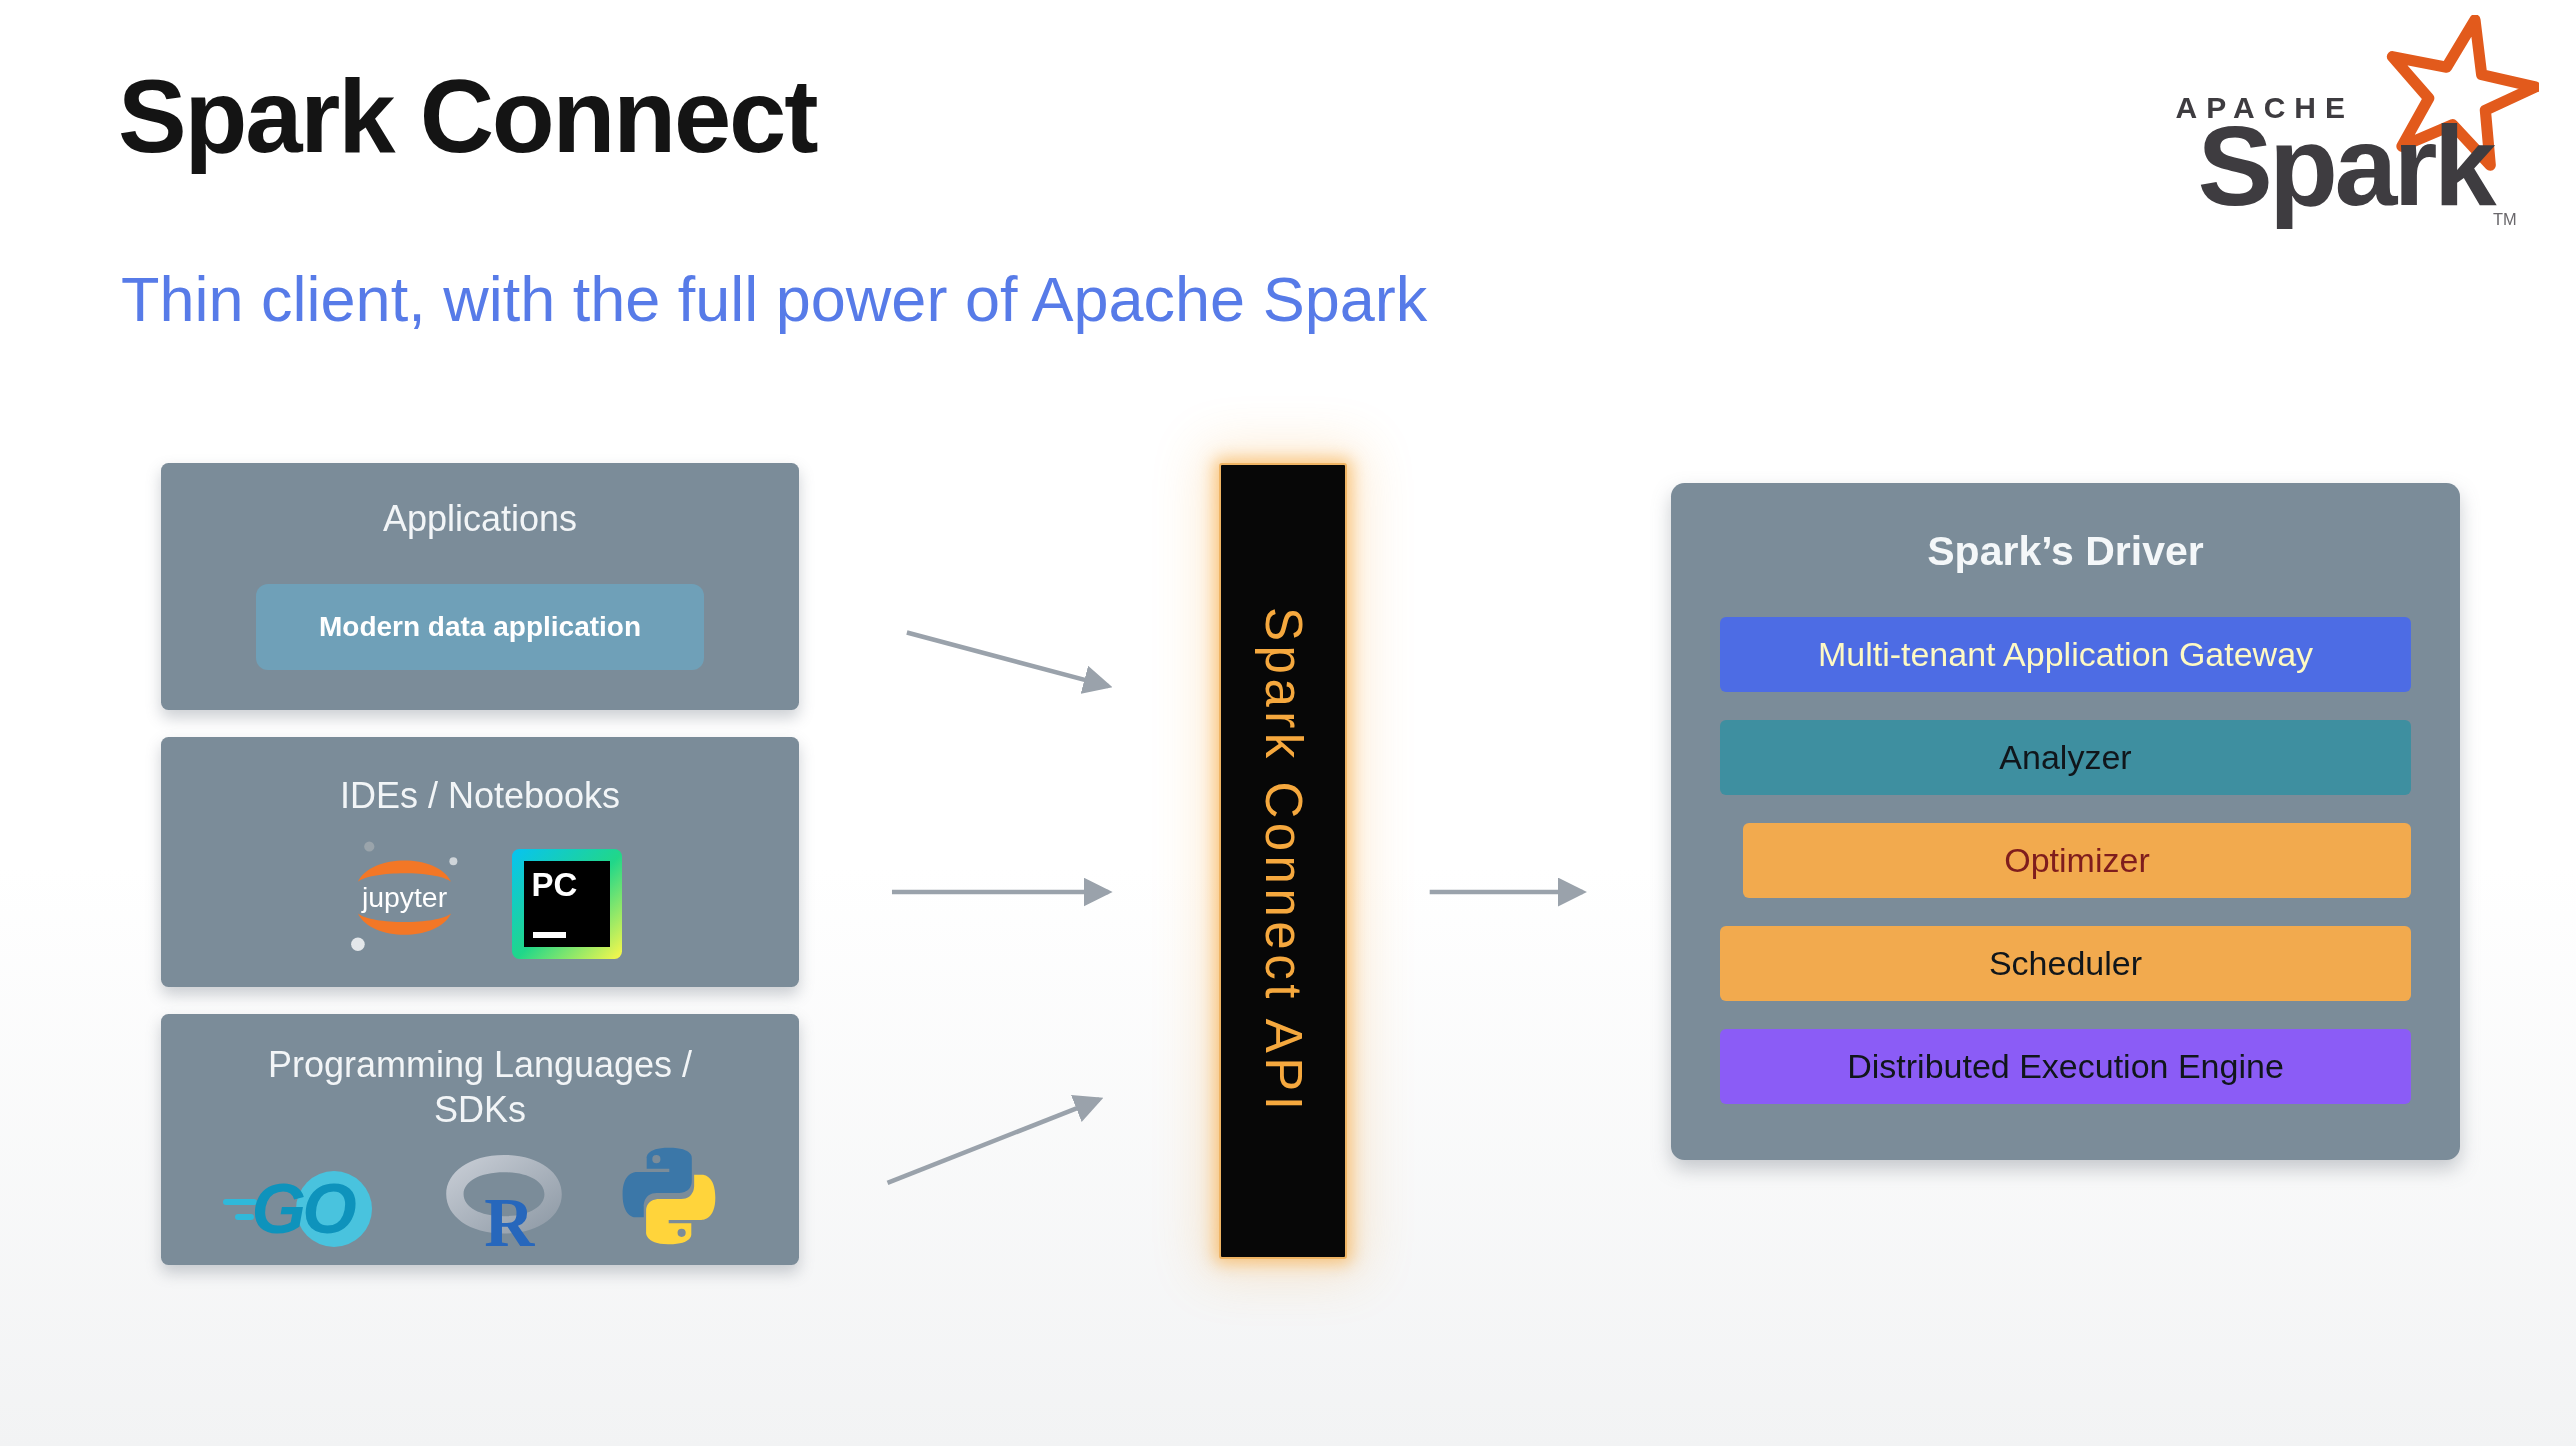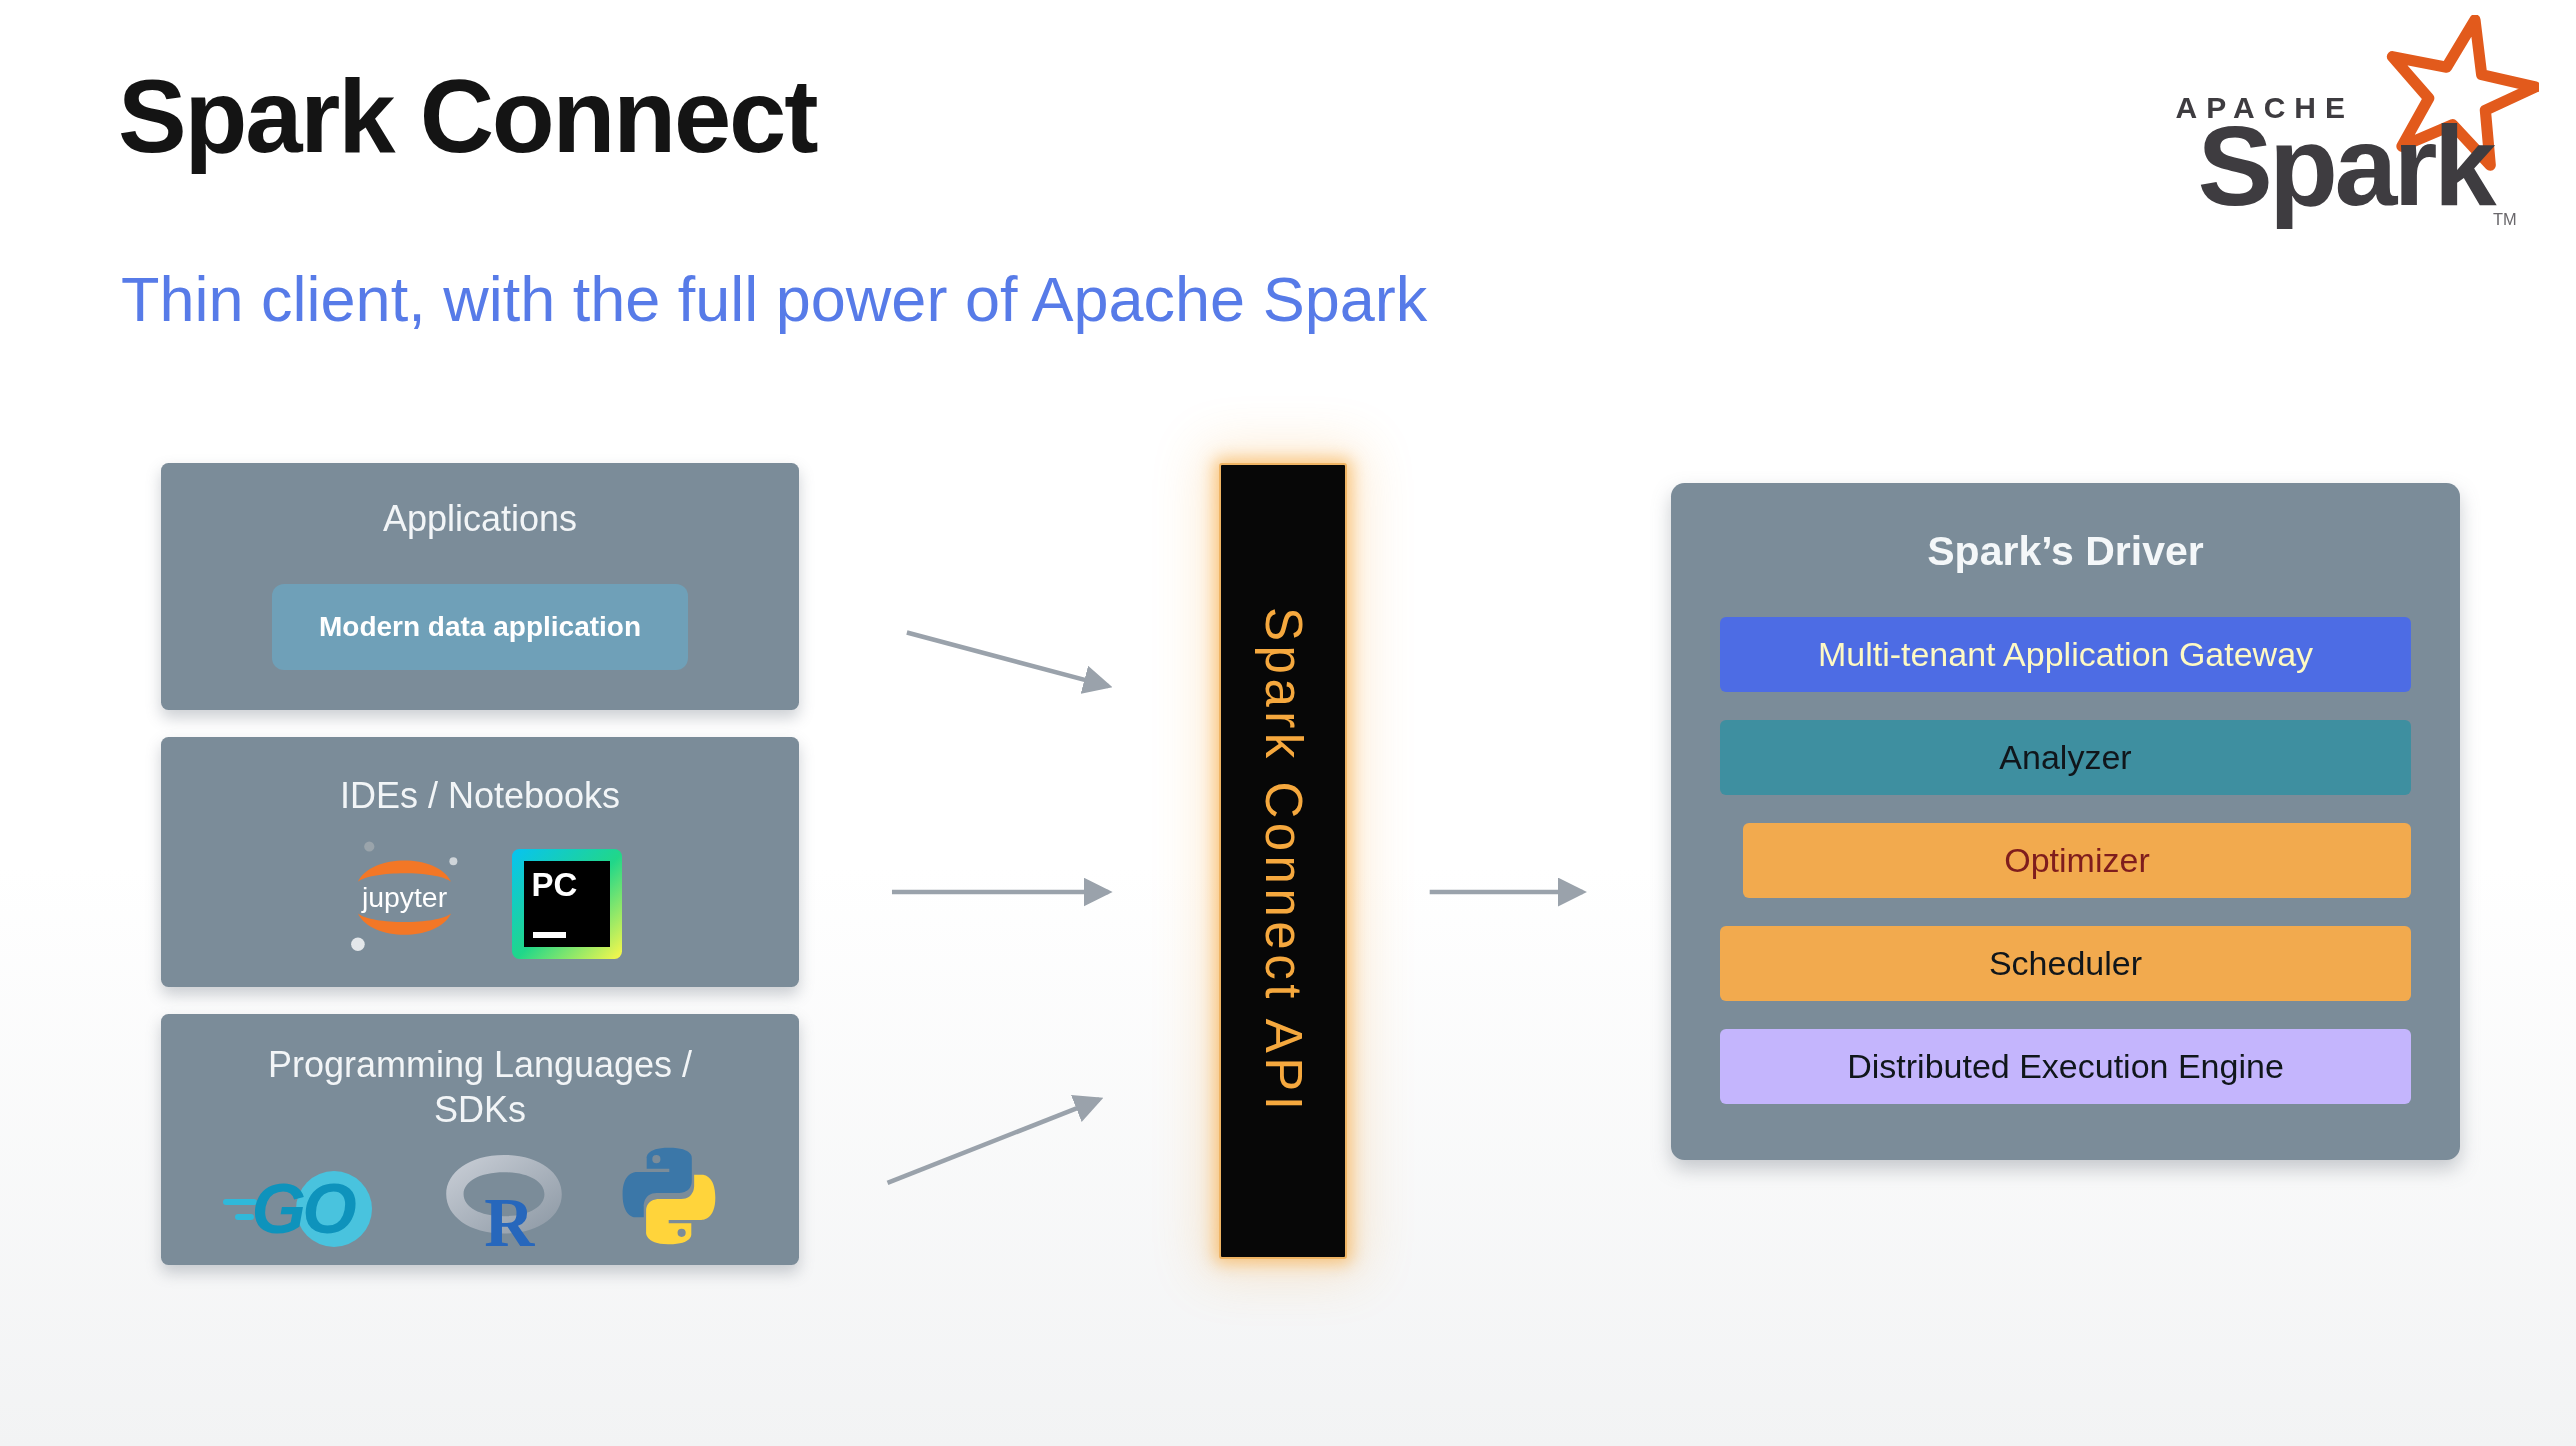--- a/index.html
+++ b/index.html
@@ -43,21 +43,21 @@
     display: flex; flex-direction: column; align-items: center;
   }
   .box-apps { height: 247px; }
   .box-ides { height: 250px; }
   .box-langs { height: 251px; }
   .client-title { font-size: 36px; font-weight: 500; text-align: center; line-height: 1.25; }
   .box-apps  .client-title { margin-top: 33px; }
   .box-ides  .client-title { margin-top: 36px; }
   .box-langs .client-title { margin-top: 28px; max-width: 522px; }
   .app-chip {
-    margin-top: 43px; width: 416px; height: 86px; background: #6FA0B8;
+    margin-top: 43px; width: 448px; height: 86px; background: #6FA0B8;
     border-radius: 12px; display: flex; align-items: center; justify-content: center;
     font-size: 28px; font-weight: 700; color: #ffffff;
   }
   .logo-row { display: flex; align-items: flex-end; }
   .box-ides  .logo-row { gap: 41px; margin-top: 16.4px; }
   .box-langs .logo-row { gap: 45px; margin-top: 7.5px; }
 
   
   .pc-outer { position: relative; width: 110px; height: 110px; border-radius: 7.5px;
     background: linear-gradient(135deg, #07C3F2 0%, #21D789 52%, #FCF84A 100%); }
@@ -193,18 +193,18 @@
     <span class="connector-label">Spark Connect API</span>
   </div>
 
   <div class="driver">
     <div class="driver-title">Spark’s Driver</div>
     <div class="driver-rows">
       <div class="driver-row" style="background: rgb(77, 108, 228); color: #fef9c3;">Multi-tenant Application Gateway</div>
       <div class="driver-row" style="background: rgb(62, 143, 160); color: rgb(16, 22, 27);">Analyzer</div>
       <div class="driver-row" style="background: rgb(242, 170, 78); color: #7f1d1d; margin-left: 23px;">Optimizer</div>
       <div class="driver-row" style="background: rgb(242, 170, 78); color: rgb(16, 22, 27);">Scheduler</div>
-      <div class="driver-row" style="background: #c4b5fd; color: rgb(16, 22, 27);">Distributed Execution Engine</div>
+      <div class="driver-row" style="background: #8b5cf6; color: rgb(16, 22, 27);">Distributed Execution Engine</div>
     </div>
   </div>
 
 </div>
 
 
 </body></html>

